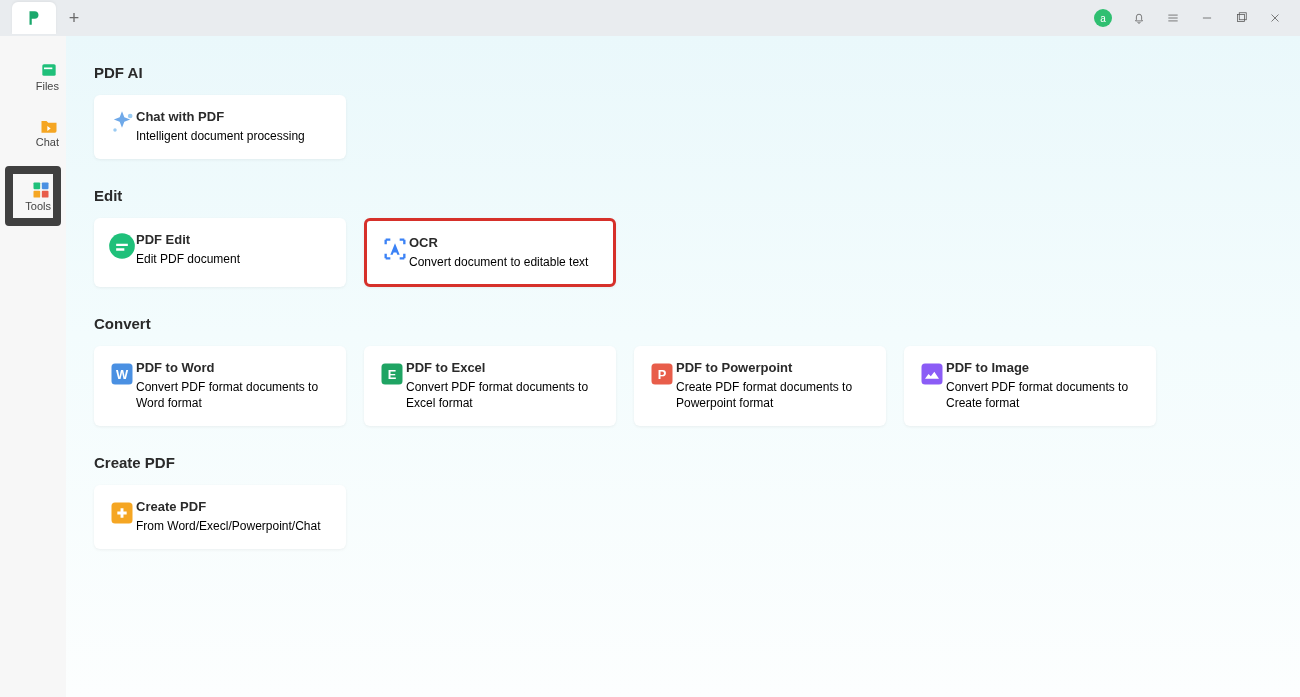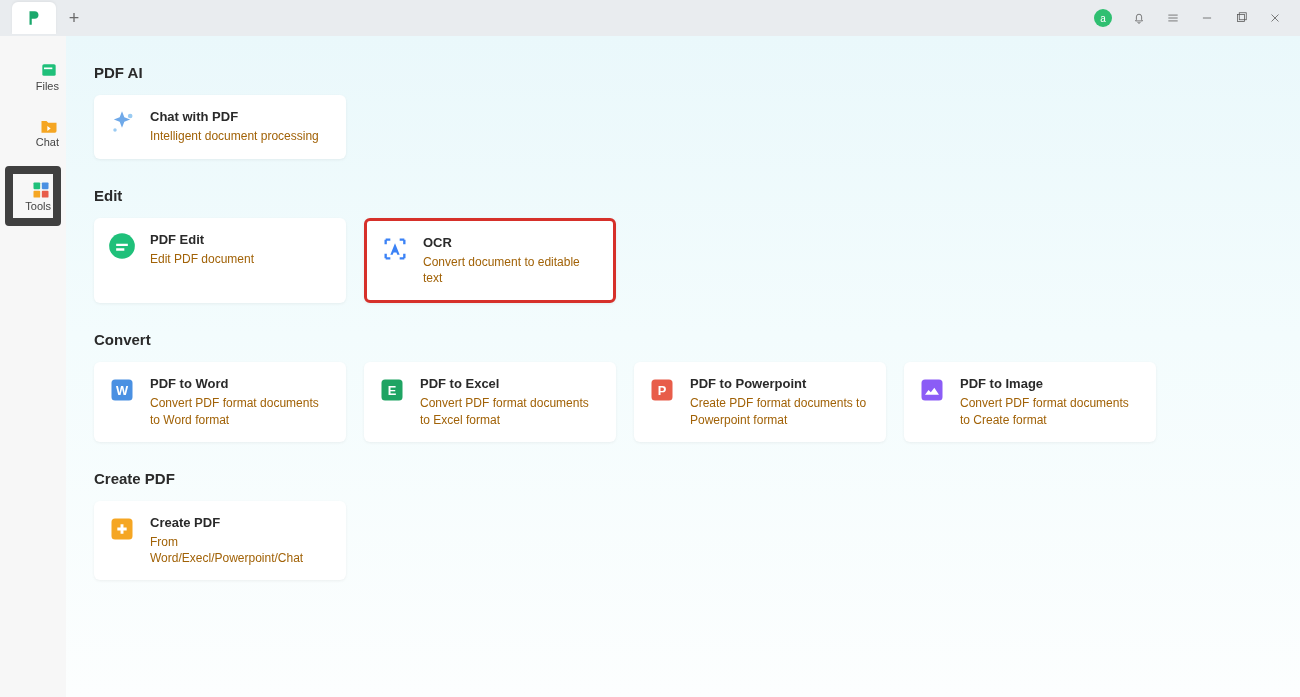--- a/index.html
+++ b/index.html
@@ -76,25 +76,24 @@
     display:flex; gap:18px; flex-wrap:wrap;
     margin-bottom:28px;
   }
   .card {
     width:252px; min-height:64px;
     background:#fff;
     border-radius:6px;
     box-shadow:0 1px 3px rgba(0,0,0,.06);
     display:flex; align-items:flex-start;
     padding:14px 14px;
-    gap:14px;
   }
   .card-icon { width:28px; height:28px; flex:0 0 28px; display:flex; align-items:center; justify-content:center; }
   .card-title { font-size:13px; font-weight:600; color:#2a2a2a; margin-bottom:4px; }
-  .card-desc  { font-size:12px; color:#a16207; line-height:1.35; }
+  .card-desc  { font-size:12px; color:#000000; line-height:1.35; }
   .card-highlight { border:3px solid #d6302a; border-radius:6px; }
 
   .card-wide { width:252px; }
 </style>
 </head>
 <body>
 
 <div class="titlebar">
   <div class="tab">
     <svg width="18" height="18" viewBox="0 0 24 24">

